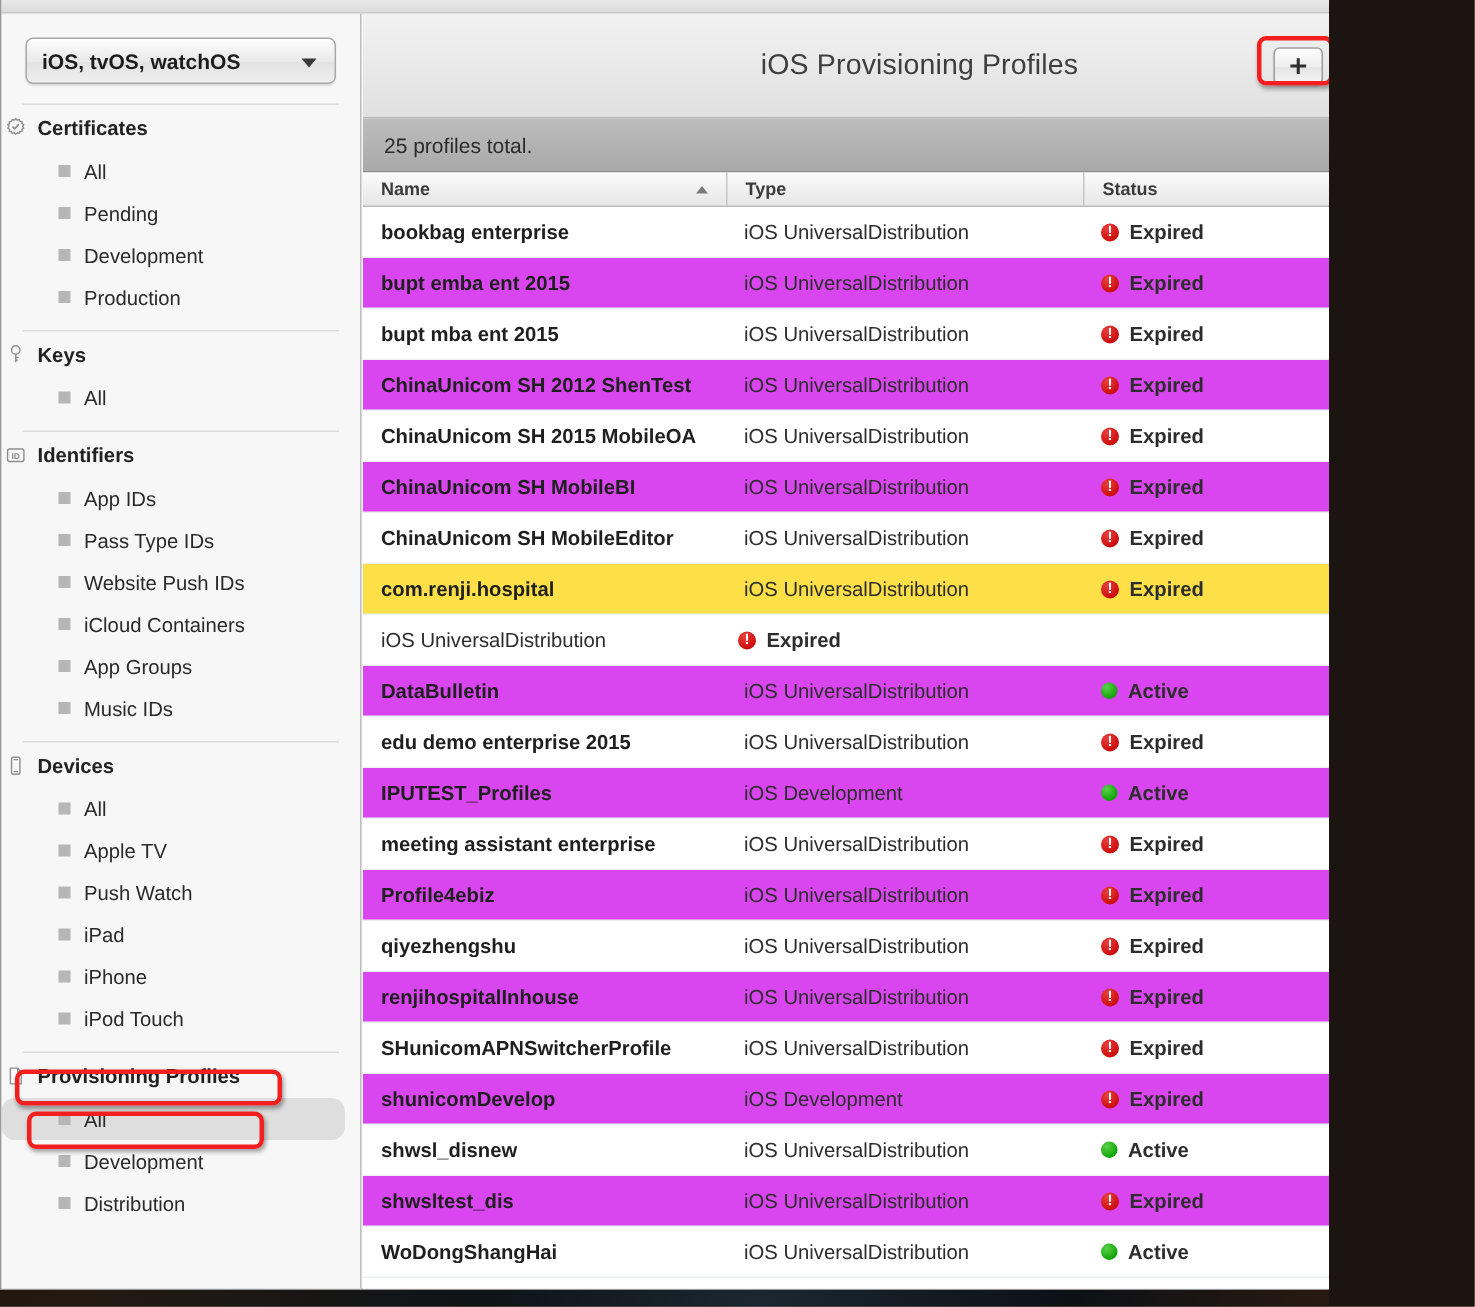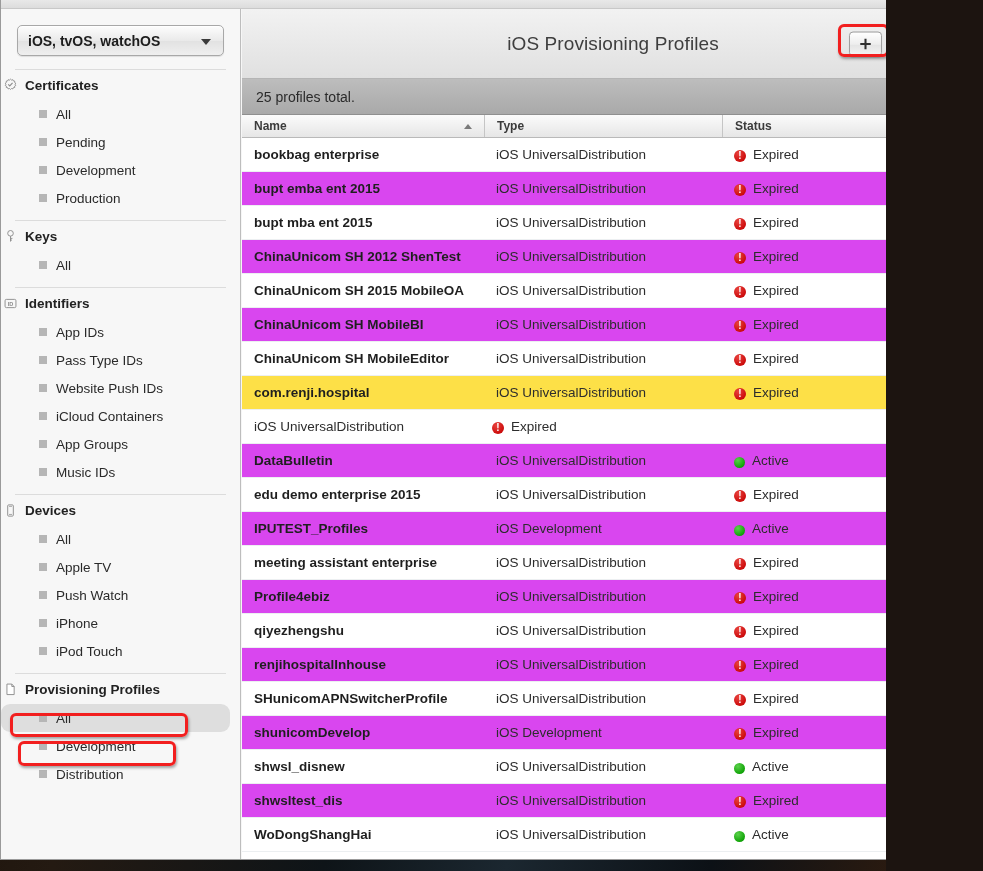--- a/index.html
+++ b/index.html
@@ -216,22 +216,22 @@
     overflow: hidden; white-space: nowrap;
   }
   .cell-type {
     width: 238px;
     padding-left: 12px;
     overflow: hidden; white-space: nowrap;
   }
   .cell-status {
     flex: 1;
     padding-left: 12px;
-    display: flex; align-items: flex-end; gap: 7px;
-    overflow: hidden; white-space: nowrap;
+    display: flex; align-items: center; gap: 7px;
+    overflow: hidden; white-space: nowrap; font-weight: bold;
   }
   .dot-active {
     width: 11px; height: 11px; border-radius: 50%;
     background: radial-gradient(circle at 35% 30%, #5ad14a, #11a408 70%, #0c8a06);
     flex: none;
   }
   .badge-expired {
     width: 12px; height: 12px; border-radius: 50%;
     background: radial-gradient(circle at 35% 28%, #e8413c, #cc0b0b 72%, #a80606);
     flex: none;
@@ -383,20 +383,24 @@
         <div class="nav-item">
           <span class="bullet"></span>
           <span>Apple TV</span>
         </div>
         <div class="nav-item">
           <span class="bullet"></span>
           <span>Push Watch</span>
         </div>
         <div class="nav-item">
           <span class="bullet"></span>
+          <span>iPad</span>
+        </div>
+        <div class="nav-item">
+          <span class="bullet"></span>
           <span>iPhone</span>
         </div>
         <div class="nav-item">
           <span class="bullet"></span>
           <span>iPod Touch</span>
         </div>
 
         <div class="nav-sep" style="margin-top:8px;"></div>
         <div class="group-head">
           <span class="gicon">

